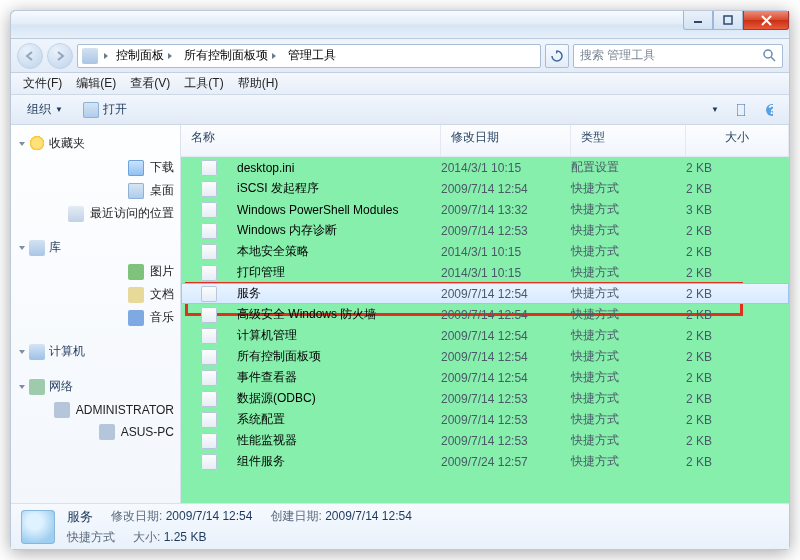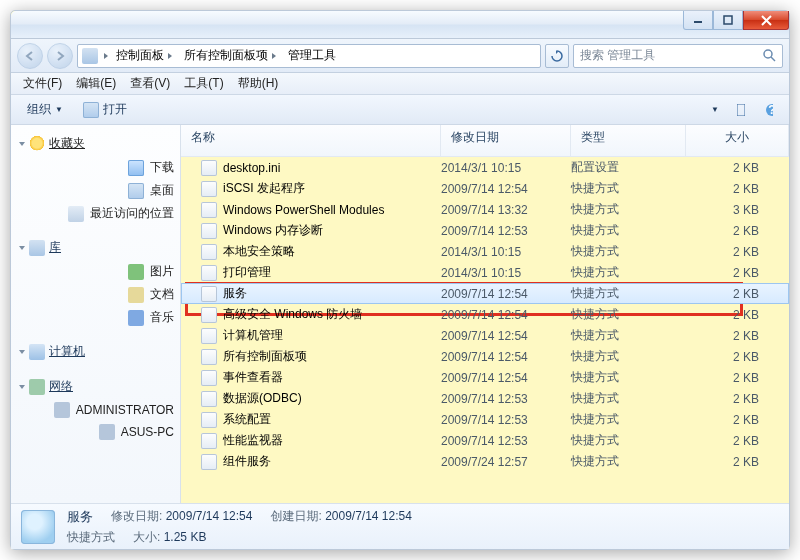--- a/index.html
+++ b/index.html
@@ -1,17 +1,17 @@
 <!DOCTYPE html>
 <html><head>
 <meta charset="utf-8">
 <style>
 * { margin: 0; padding: 0; box-sizing: border-box; font-family: "Microsoft YaHei", "Segoe UI", Tahoma, sans-serif; font-size: 12px; }
 body { background: #fff; width: 800px; height: 560px; overflow: hidden; position: relative; }
-.window { position: absolute; left: 10px; top: 10px; width: 780px; height: 540px; border: 1px solid #bcc9d9; border-radius: 5px; background: #fef9c3; box-shadow: 0 3px 18px rgba(0,0,0,.35); display: flex; flex-direction: column; }
+.window { position: absolute; left: 10px; top: 10px; width: 780px; height: 540px; border: 1px solid #bcc9d9; border-radius: 5px; background: #86efac; box-shadow: 0 3px 18px rgba(0,0,0,.35); display: flex; flex-direction: column; }
 
 
 .titlebar { height: 28px; background: linear-gradient(#f7fbff,#e3ecf7 48%,#d6e4f4 52%,#e7f0fa); border-bottom: 1px solid #bcc9d9; border-radius: 5px 5px 0 0; display: flex; justify-content: flex-end; align-items: flex-start; }
 .titlebar .winbtns { display: flex; }
 .titlebar .wbtn { width: 30px; height: 19px; border: 1px solid #9bb8d8; border-top: none; display: flex; align-items: center; justify-content: center; background: linear-gradient(#eaf1fb,#d3e2f3); }
 .titlebar .wbtn:first-child { border-radius: 0 0 0 3px; }
 .titlebar .wbtn.close { width: 46px; border-radius: 0 0 3px 0; background: linear-gradient(#f08d7a,#d94c2f 48%,#c93014 52%,#e85a3a); border-color: #a33; color:#fff; font-weight:bold; }
 .titlebar .wbtn svg { display:block; }
 
 
@@ -30,21 +30,21 @@
 
 
 .toolbar { height: 30px; background: linear-gradient(#f2f7fe,#e1eaf6); border-bottom: 1px solid #cdd8e6; display: flex; align-items: center; padding: 0 6px; color:#1e395b; }
 .toolbar .tbtn { padding: 3px 10px; display:flex; align-items:center; gap:4px; cursor:default; }
 .toolbar .spacer { flex:1; }
 .toolbar .iconbtn { width:28px; display:flex; justify-content:center; }
 
 
 .body { flex:1; display:flex; min-height:0; }
 .nav { width: 170px; background: linear-gradient(#fdfeff,#f3f7fc); border-right: 1px solid #d8e1ec; overflow-y:auto; padding: 6px 0; }
-.nav .group-hd { display:flex; align-items:center; gap:4px; padding: 4px 8px; color:#1e395b;text-decoration:underline; }
+.nav .group-hd { display:flex; align-items:center; gap:4px; padding: 4px 8px; color:#1e395b; }
 .nav .group-hd .exp { width:0;height:0;border-top:4px solid #7b8ea3;border-left:3px solid transparent;border-right:3px solid transparent; }
 .nav .group-hd.fav { color:#222; font-weight:500; }
 .nav .item { display:flex; align-items:center; gap:6px; padding: 3px 6px 3px 28px; color:#222; cursor:default; white-space:nowrap; overflow:hidden; text-overflow:ellipsis;justify-content:flex-end; }
 .nav .sep { height:10px; }
 .ficon { width:16px; height:16px; flex-shrink:0; display:inline-block; border-radius:2px; }
 .ic-star { background: radial-gradient(circle at 50% 45%, #ffe37a 40%, #f7c233 60%, transparent 62%); }
 .ic-dl { background: linear-gradient(#cfe6ff,#8fbef0); box-shadow: inset 0 0 0 1px #6da3dc; }
 .ic-desktop { background: linear-gradient(#d7e6f5,#aecbeb); box-shadow: inset 0 0 0 1px #8eb1d6; }
 .ic-recent { background: linear-gradient(#e3ecf6,#c0d2e6); }
 .ic-lib { background: linear-gradient(#d3e2f2,#a9c6e5); }
@@ -61,24 +61,24 @@
 .cols { display:flex; height:32px; border-bottom:1px solid #e2e9f2; background:linear-gradient(#fcfdff,#f1f6fc); color:#2b4664; }
 .cols .c { padding: 4px 10px; border-right:1px solid #e2e9f2; }
 .c-name { width: 260px; }
 .c-date { width: 130px; }
 .c-type { width: 115px; }
 .c-size { flex:1; text-align:center; padding-right:30px; }
 
 .list { flex:1; overflow-y:auto; position: relative; }
 .row { display:flex; align-items:center; height:21px; padding-left: 20px; cursor:default; position:relative; }
 .row.sel { background: linear-gradient(#eaf4ff,#d6eaff); box-shadow: inset 0 0 0 1px #9dc6f0; }
-.row .cell-name { width: 240px; display:flex; align-items:center; gap:6px; color:#000; }
+.row .cell-name { width: 240px; display:flex; align-items:center; gap:20px; color:#000; }
 .row .cell-date { width: 130px; color:#4a5968; }
 .row .cell-type { width: 115px; color:#4a5968; }
-.row .cell-size { flex:1; text-align:right; padding-right:30px; color:#4a5968; }
+.row .cell-size { flex:1; text-align:left; padding-right:30px; color:#4a5968; }
 .highlight-box { position:absolute; border: 3px solid #e03020; left: 4px; width: 558px; height: 34px; top: 125px; pointer-events:none; }
 
 
 .status { height: 46px; border-top: 1px solid #d8e1ec; background: linear-gradient(#f6faff,#e9f1fb); display:flex; align-items:center; padding: 4px 10px; gap: 12px; color:#3a4d62; }
 .status .bigicon { width:34px; height:34px; border-radius:4px; background: radial-gradient(circle at 40% 35%, #dff2ff 25%, #9fcff0 70%); box-shadow: inset 0 0 0 1px #8ab6dc; }
 .status .line { display:flex; gap: 18px; }
 .status .k { color:#5b6b7c; }
 .status .v { color:#1e395b; }
 .status .title { color:#1e395b; font-size:13px; }
 </style>

